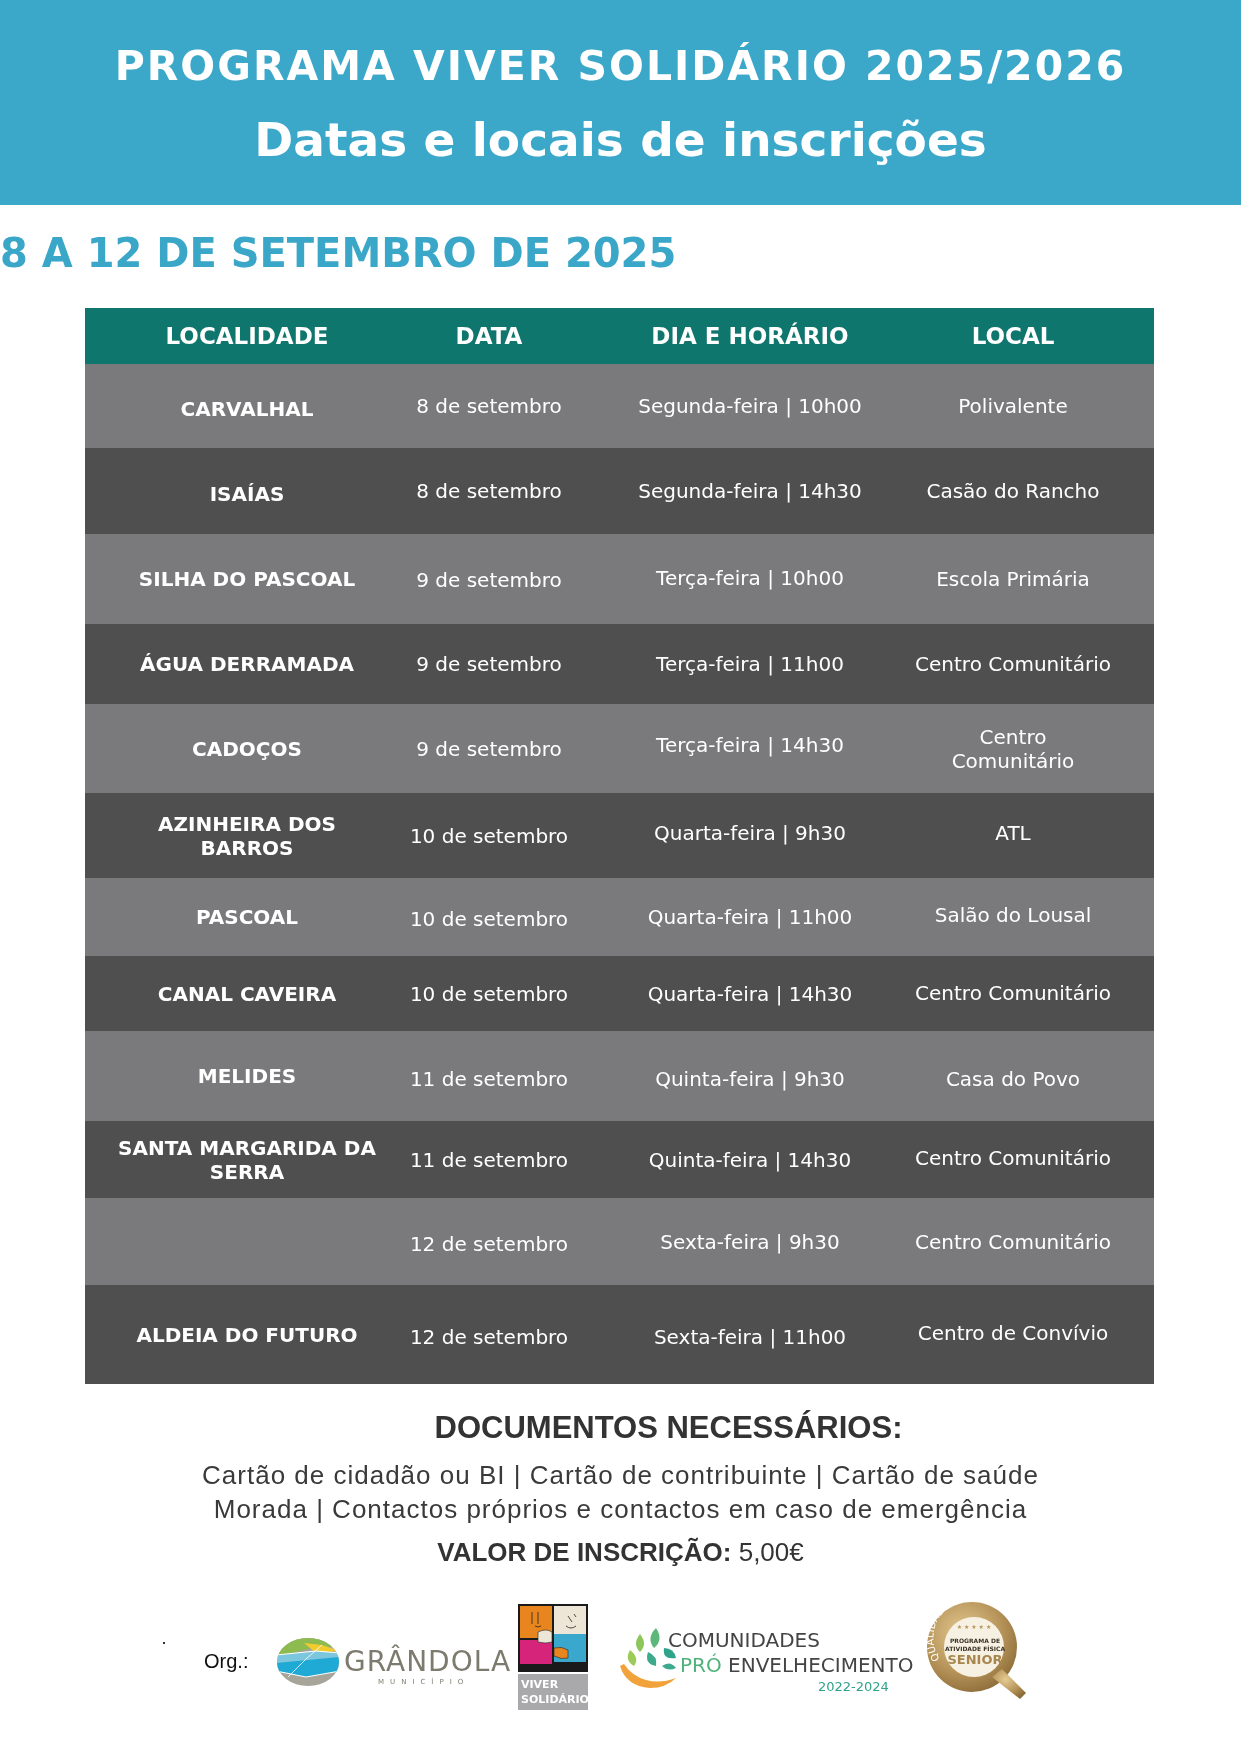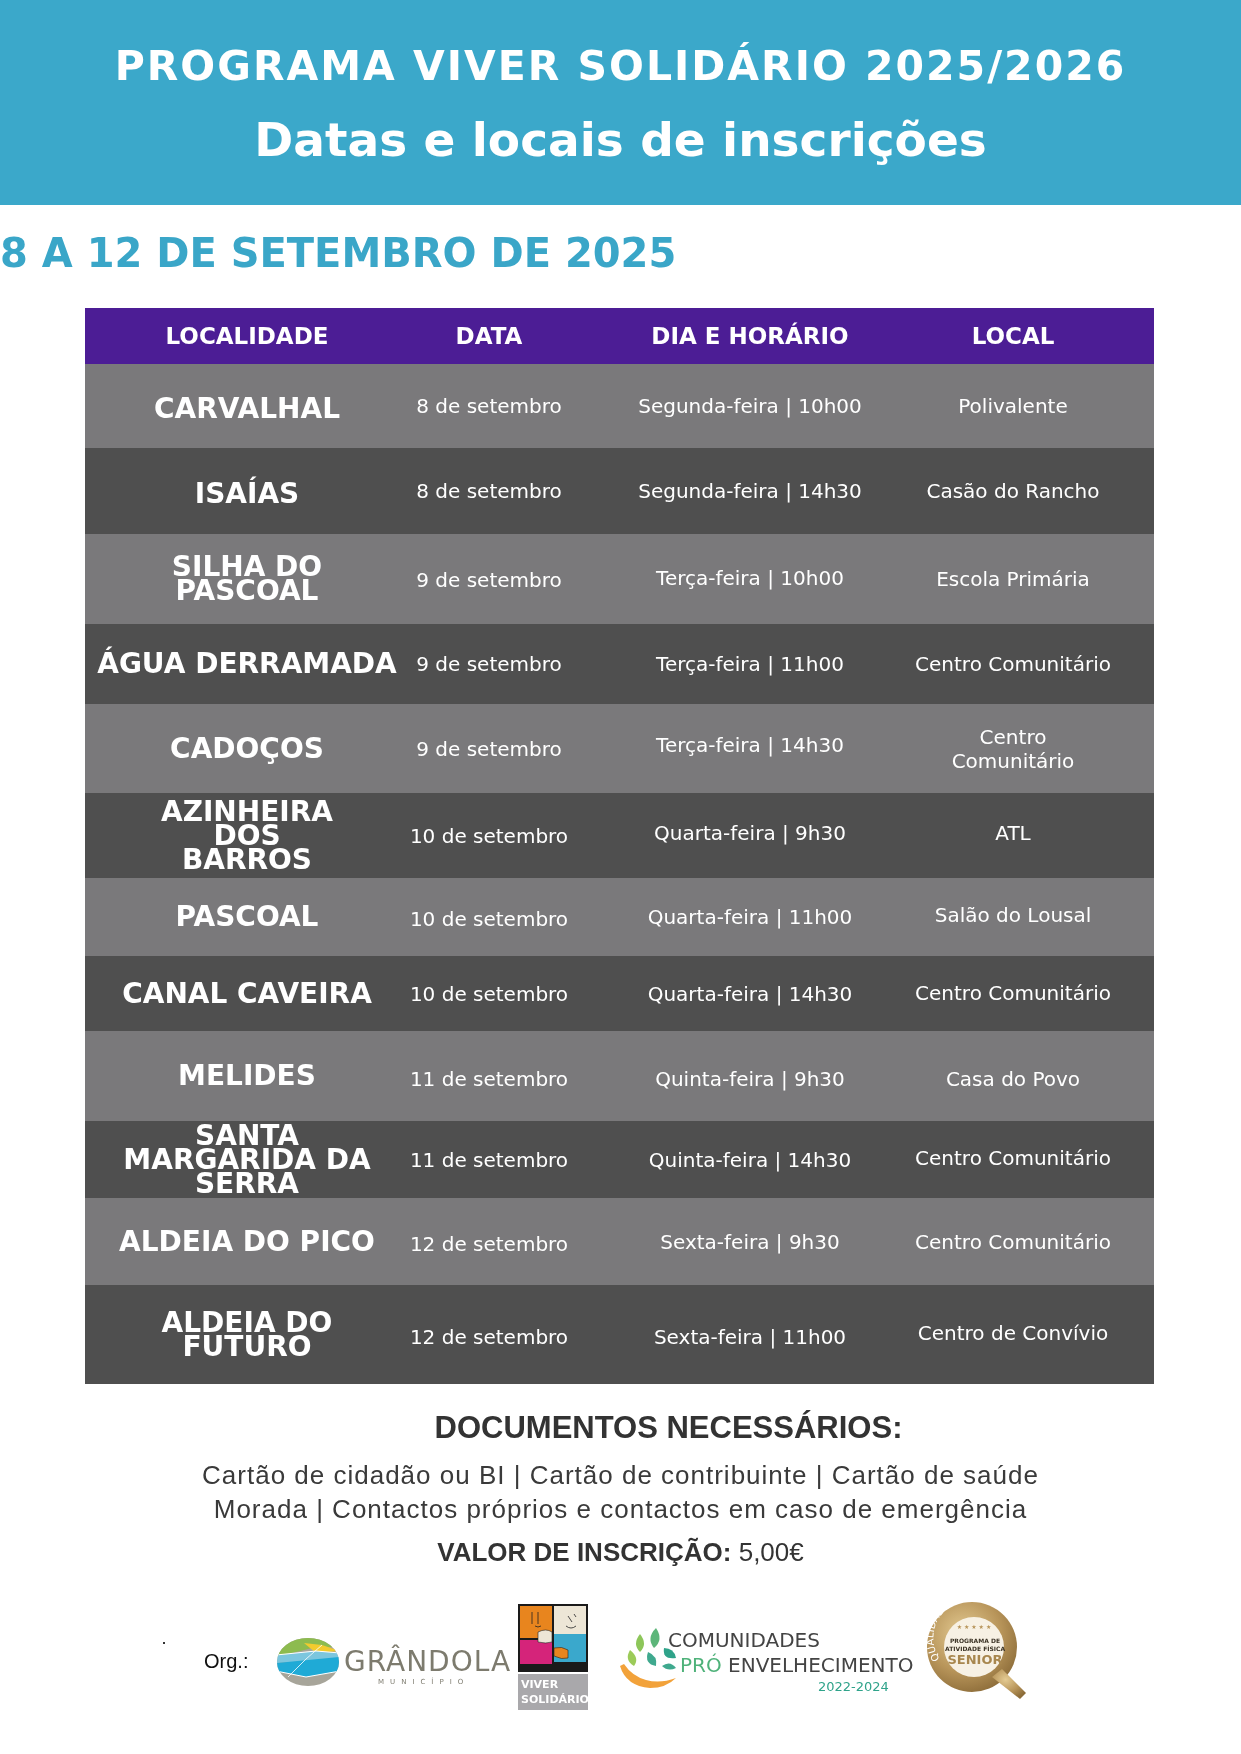--- a/index.html
+++ b/index.html
@@ -3,32 +3,32 @@
 <meta charset="utf-8">
 <style>
   html, body { margin:0; padding:0; background:#ffffff; }
   body { width:1241px; height:1754px; position:relative; overflow:hidden; font-family:"DejaVu Sans", sans-serif; }
   .band { position:absolute; left:0; top:0; width:1241px; height:205px; background:#3BA8CA; }
   .title1 { position:absolute; left:0; width:1241px; top:42px; text-align:center; color:#fff; font-family:"DejaVu Sans", sans-serif; font-weight:bold; font-size:41px; letter-spacing:2px; white-space:nowrap; }
   .title2 { position:absolute; left:0; width:1241px; top:112px; text-align:center; color:#fff; font-family:"DejaVu Sans", sans-serif; font-weight:bold; font-size:47px; white-space:nowrap; }
   .subtitle { position:absolute; left:0; width:1241px; top:230px; text-align:left; color:#3AA6C8; font-family:"DejaVu Sans", sans-serif; font-weight:bold; font-size:40px; white-space:nowrap; }
 
   .table { position:absolute; left:85px; top:308px; width:1069px; height:1076px; }
-  .thead { position:absolute; left:0; top:0; width:1069px; height:56px; background:#4c1d95; }
+  .thead { position:absolute; left:0; top:0; width:1069px; height:56px; background:#0f766e; }
   .row { position:absolute; left:0; width:1069px; }
   .row.light { background:#7A797B; }
   .row.dark { background:#4F4F4F; }
   .cell { position:absolute; display:flex; align-items:center; justify-content:center; text-align:center; color:#fff; }
   .th { top:0; height:56px; font-family:"DejaVu Sans", sans-serif; font-weight:bold; font-size:23px; }
   .c1 { left:12px; width:300px; }
   .c2 { left:304px; width:200px; }
   .c3 { left:535px; width:260px; }
   .c4 { left:808px; width:240px; }
   .td { top:0; bottom:0; font-family:"DejaVu Sans", sans-serif; font-size:20px; line-height:24px; }
-  .td.loc { font-weight:bold; font-size:28px; line-height:24px; }
+  .td.loc { font-weight:bold; font-size:20px; line-height:24px; }
 
   .docs-title { position:absolute; left:0; width:1241px; top:1410px; text-align:center; color:#333; font-family:"Liberation Sans", sans-serif; font-weight:bold; font-size:31px; white-space:nowrap;padding-left:48px; }
   .docs-line { position:absolute; left:0; width:1241px; text-align:center; color:#3a3a3a; font-family:"Liberation Sans", sans-serif; font-size:26px; letter-spacing:1px; white-space:nowrap; }
   .docs-l1 { top:1460px; }
   .docs-l2 { top:1494px; }
   .fee { position:absolute; left:0; width:1241px; top:1537px; text-align:center; color:#333; font-family:"Liberation Sans", sans-serif; font-size:26px; white-space:nowrap; }
   .fee b { font-weight:bold; }
 
   .dot { position:absolute; left:163px; top:1642px; width:2px; height:2px; background:#333; }
   .org { position:absolute; left:204px; top:1650px; font-family:"Liberation Sans", sans-serif; font-size:20px; color:#111; }
@@ -124,21 +124,20 @@
     <div class="cell td c3">Quinta-feira | 9h30</div>
     <div class="cell td c4">Casa do Povo</div>
   </div>
   <div class="row dark" style="top:813px;height:77px;">
     <div class="cell td loc c1" style="padding:0 20px;box-sizing:border-box;">SANTA MARGARIDA DA SERRA</div>
     <div class="cell td c2">11 de setembro</div>
     <div class="cell td c3">Quinta-feira | 14h30</div>
     <div class="cell td c4" style="padding-bottom:4px">Centro Comunitário</div>
   </div>
   <div class="row light" style="top:890px;height:87px;">
-    <div class="cell td loc c1">ALDEIA DO PICO</div>
     <div class="cell td c2" style="padding-top:4px">12 de setembro</div>
     <div class="cell td c3">Sexta-feira | 9h30</div>
     <div class="cell td c4">Centro Comunitário</div>
   </div>
   <div class="row dark" style="top:977px;height:99px;">
     <div class="cell td loc c1">ALDEIA DO FUTURO</div>
     <div class="cell td c2" style="padding-top:4px">12 de setembro</div>
     <div class="cell td c3" style="padding-top:4px">Sexta-feira | 11h00</div>
     <div class="cell td c4" style="padding-bottom:4px">Centro de Convívio</div>
   </div>

